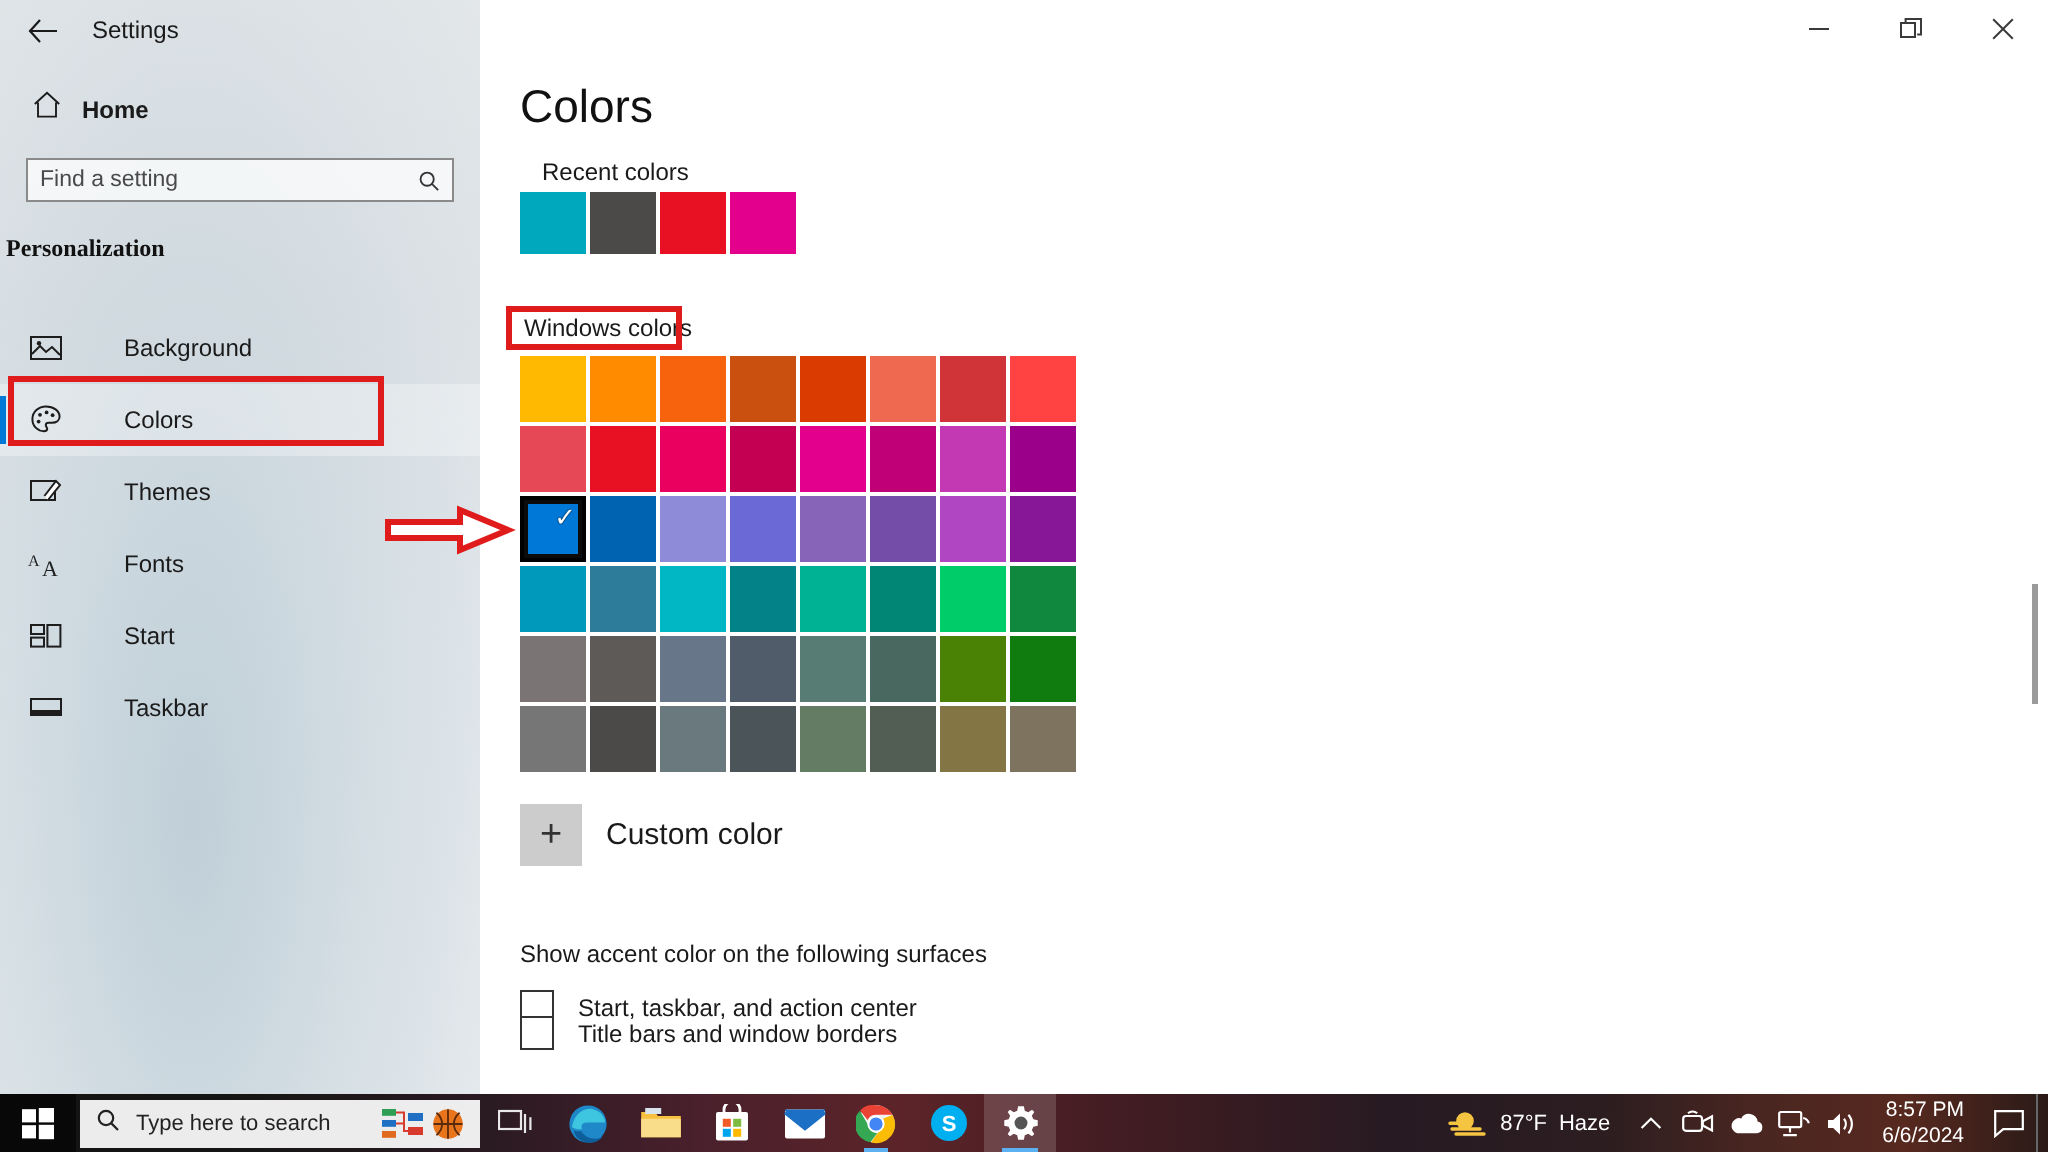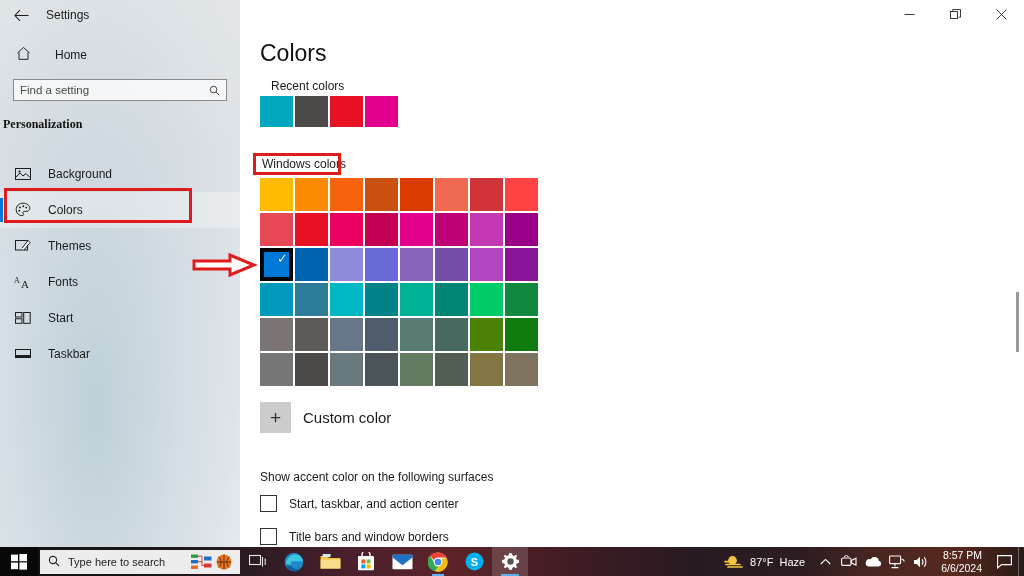--- a/index.html
+++ b/index.html
@@ -48,42 +48,42 @@
     color: #1a1a1a;
   }
   .titlebar-back svg { display: block; }
   .titlebar-title {
     position: absolute; left: 46px; top: 4px;
     font-size: 12px; color: #1a1a1a; line-height: 22px;
   }
 
   .home-row {
     position: absolute; left: 10px; top: 44px; width: 220px; height: 22px;
-    display: flex; align-items: center; gap: 24px; padding-left: 6px;
+    display: flex; align-items: center; gap: 10px; padding-left: 6px; font-weight: bold;
   }
   .home-row .label { font-size: 12px; color: #1a1a1a; }
 
   .search-box {
     position: absolute; left: 13px; top: 79px; width: 214px; height: 22px;
     background: rgba(255,255,255,0.72);
     border: 1px solid #8a8a8a;
     display: flex; align-items: center; padding: 0 6px;
   }
   .search-box .ph { font-size: 11.5px; color: #4a4a4a; flex: 1; }
   .search-box .mag { color: #333; display: flex; align-items: center; }
 
   .group-title {
     position: absolute; left: 3px; top: 117px;
     font-size: 12px; font-weight: bold; color: #111; font-family: Liberation Serif, serif;
   }
 
   .nav-list { position: absolute; left: 0; top: 156px; width: 240px; }
   .nav-item {
     position: relative; height: 36px; display: flex; align-items: center;
-    padding-left: 14px; gap: 16px;
+    padding-left: 14px; gap: 30px;
   }
   .nav-item .ico {
     width: 18px; height: 18px; display: flex; align-items: center;
     justify-content: center; color: #1d1d1d; flex: 0 0 18px;
   }
   .nav-item .label { font-size: 12px; color: #1a1a1a; }
   .nav-item.selected { background: rgba(255,255,255,0.32); }
   .nav-item.selected::before {
     content: ""; position: absolute; left: 0; top: 6px;
     width: 3px; height: 24px; background: #0078d7;
@@ -160,21 +160,21 @@
   .surfaces-label { position: absolute; left: 20px; top: 470px; font-size: 12px; color: #1a1a1a; }
 
   .check-row {
     position: absolute; left: 20px; display: flex; align-items: center; gap: 12px;
   }
   .check-row .box {
     width: 17px; height: 17px; border: 1px solid #333; background: #fff;
   }
   .check-row .label { font-size: 12px; color: #1a1a1a; }
   #check-row-0 { top: 495px; }
-  #check-row-1 { top: 528px; }
+  #check-row-1 { top: 508px; }
 
   .scrollbar-track {
     position: absolute; right: 5px; top: 292px; width: 3px; height: 60px;
     background: #9a9a9a;
   }
 
   
   .taskbar {
     position: absolute; left: 0; bottom: 0; width: 1024px; height: 29px;
     background: linear-gradient(90deg,

